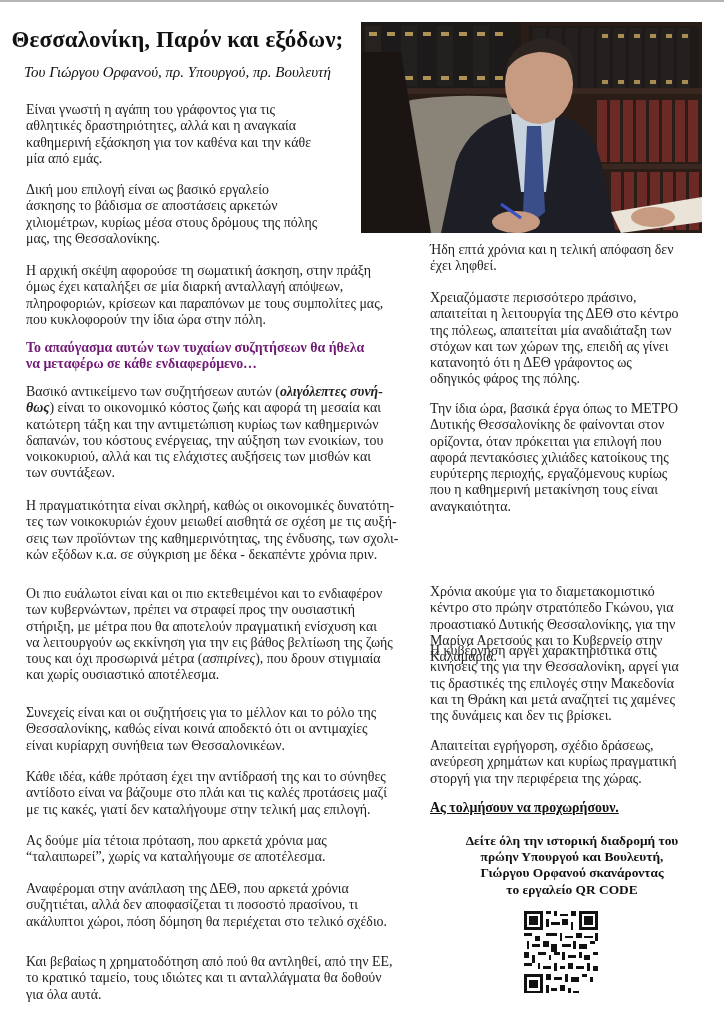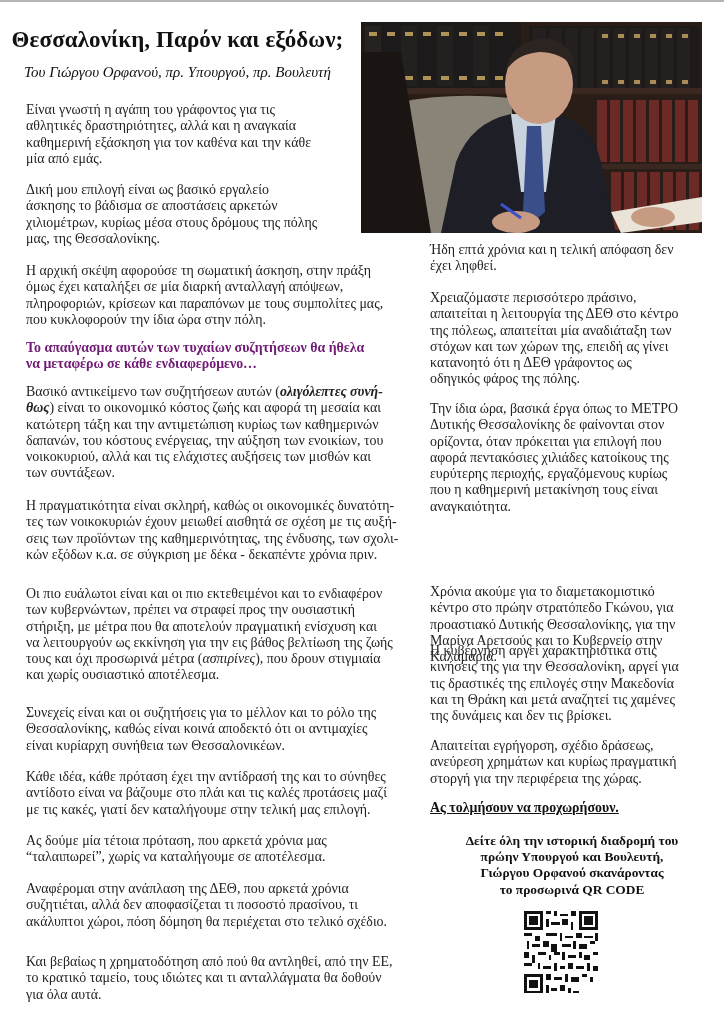--- a/index.html
+++ b/index.html
@@ -258,21 +258,21 @@
   <div>ανεύρεση χρημάτων και κυρίως πραγματική</div>
   <div>στοργή για την περιφέρεια της χώρας.</div>
 </div>
 
 <div class="rp closing" style="top:800px;">Ας τολμήσουν να προχωρήσουν.</div>
 
 <div class="qrcaption">
   <div>Δείτε όλη την ιστορική διαδρομή του</div>
   <div>πρώην Υπουργού και Βουλευτή,</div>
   <div>Γιώργου Ορφανού σκανάροντας</div>
-  <div>το προσωρινά QR CODE</div>
+  <div>το εργαλείο QR CODE</div>
 </div>
 
 <div class="qr" title="QR CODE">
   <svg width="80" height="91" viewBox="0 0 29 33" xmlns="http://www.w3.org/2000/svg" shape-rendering="crispEdges">
     <rect width="29" height="33" fill="#fff"></rect>
     <g fill="#111">
 
       <rect x="1" y="1" width="7" height="7"></rect>
         <rect x="2" y="2" width="5" height="5" fill="#fff"></rect>
         <rect x="3" y="3" width="3" height="3"></rect>

